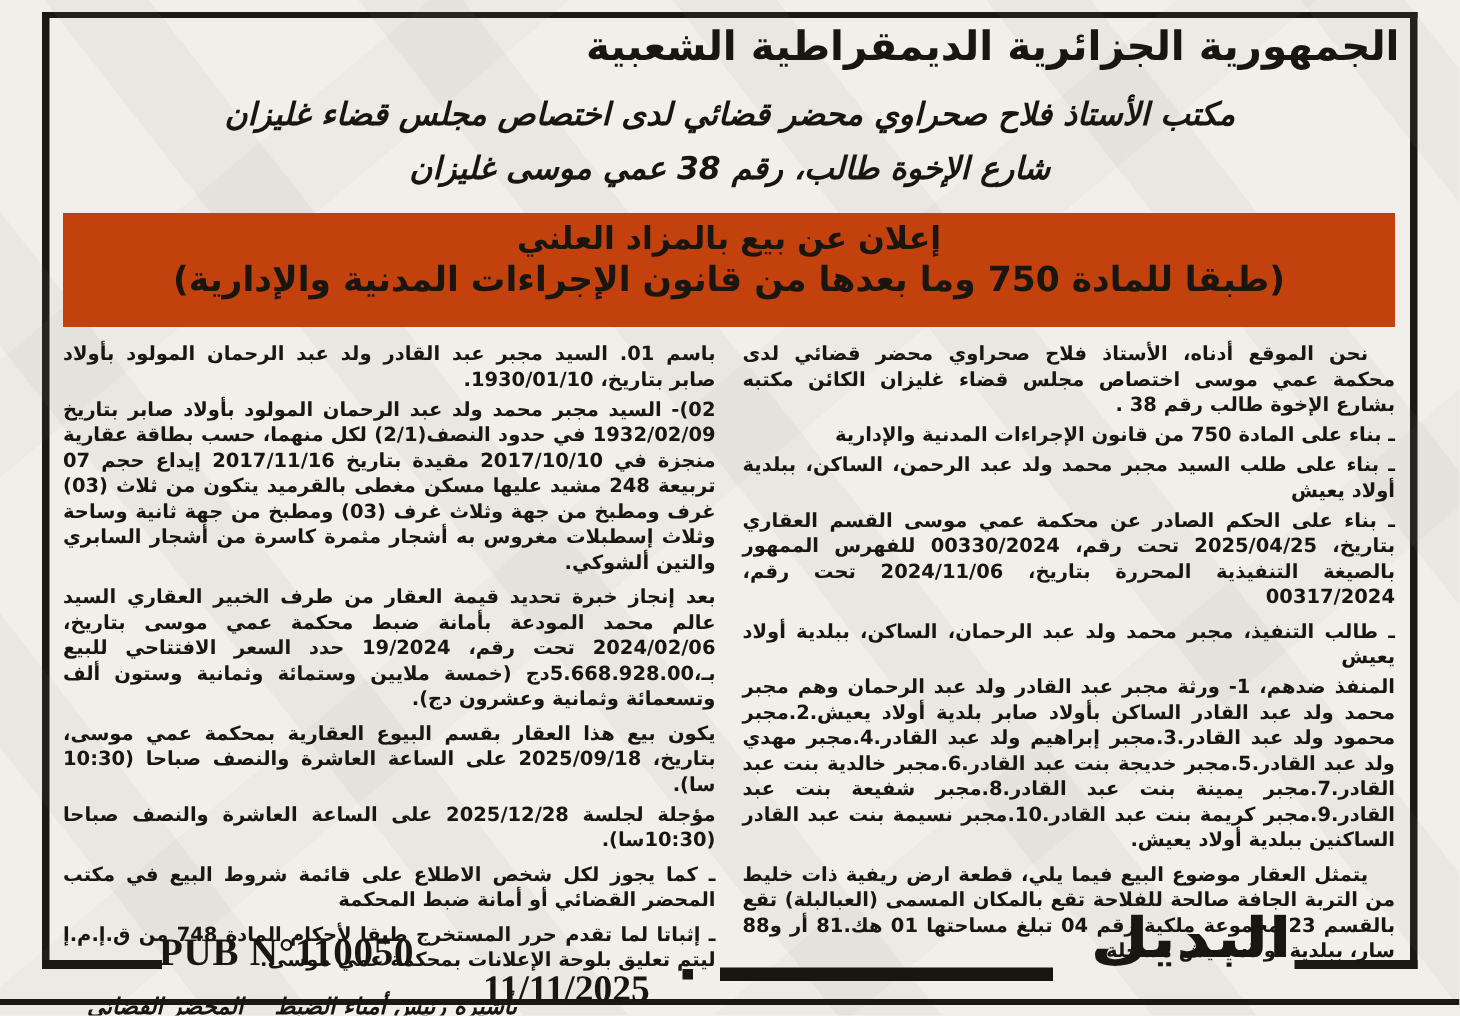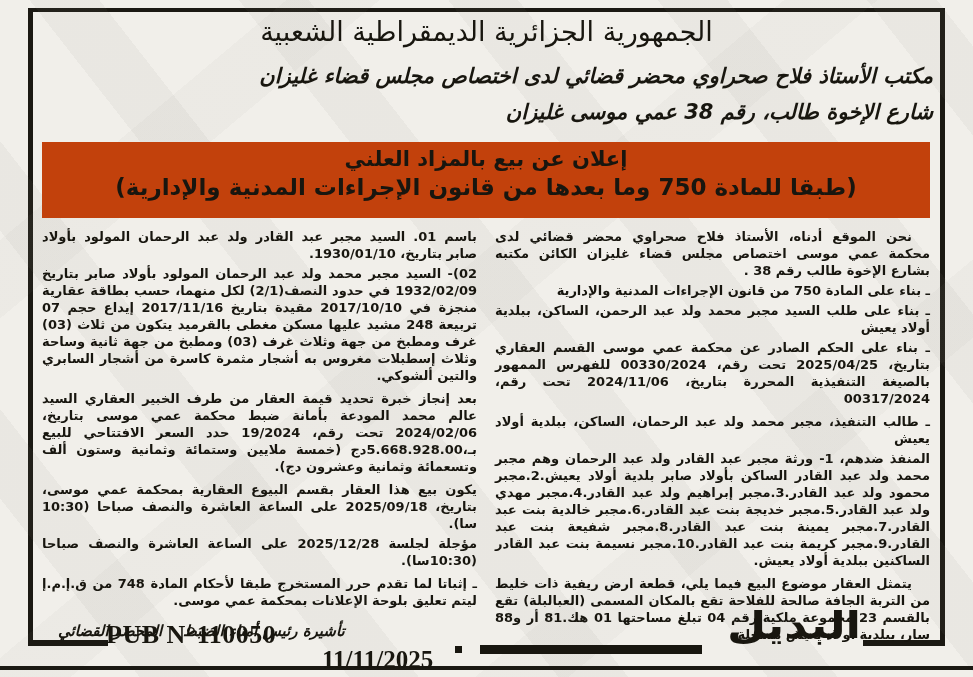--- a/index.html
+++ b/index.html
@@ -24,26 +24,26 @@
     border-top:4px solid #1b1913;
     border-left:5px solid #1b1913;
     border-right:5px solid #1b1913;
   }
   .foot-left  { position:absolute; left:28px;  top:640px; width:80px; height:6px; background:#1b1913; }
   .foot-right { position:absolute; left:863px; top:640px; width:82px; height:6px; background:#1b1913; }
   .bottom-rule{ position:absolute; left:0; top:666px; width:973px; height:4px; background:#1b1913; }
 
   .country-title {
     position:absolute; left:40px; top:16px; width:893px;
-    text-align:center; direction:rtl;
-    font-size:27px; font-weight:normal; letter-spacing:0.5px;
+    direction:rtl;
+    font-size:27px; font-weight:bold; letter-spacing:0.5px;
   }
   .callig {
     position:absolute; left:40px; width:893px;
-    text-align:right; direction:rtl;
+    text-align:center; direction:rtl;
     font-size:21px; font-weight:bold; font-style:italic;
   }
   .office-line  { top:64px; }
   .address-line { top:100px; }
 
   .banner {
     position:absolute; left:42px; top:142px; width:888px; height:76px;
     background:#c2410c;
     text-align:center; direction:rtl;
     padding-top:5px;
@@ -126,20 +126,21 @@
       <p>المنفذ ضدهم، 1- ورثة مجبر عبد القادر ولد عبد الرحمان وهم مجبر محمد ولد عبد القادر الساكن بأولاد صابر بلدية أولاد يعيش.2.مجبر محمود ولد عبد القادر.3.مجبر إبراهيم ولد عبد القادر.4.مجبر مهدي ولد عبد القادر.5.مجبر خديجة بنت عبد القادر.6.مجبر خالدية بنت عبد القادر.7.مجبر يمينة بنت عبد القادر.8.مجبر شفيعة بنت عبد القادر.9.مجبر كريمة بنت عبد القادر.10.مجبر نسيمة بنت عبد القادر الساكنين ببلدية أولاد يعيش.</p>
       <p class="gap indent">يتمثل العقار موضوع البيع فيما يلي، قطعة ارض ريفية ذات خليط من التربة الجافة صالحة للفلاحة تقع بالمكان المسمى (العبالبلة) تقع بالقسم 23 مجموعة ملكية رقم 04 تبلغ مساحتها 01 هك.81 أر و88 سار، ببلدية أولاد يعيش مسجلة</p>
     </div>
 
     <div class="col">
       <p>باسم 01. السيد مجبر عبد القادر ولد عبد الرحمان المولود بأولاد صابر بتاريخ، 1930/01/10.</p>
       <p>02)- السيد مجبر محمد ولد عبد الرحمان المولود بأولاد صابر بتاريخ 1932/02/09 في حدود النصف(2/1) لكل منهما، حسب بطاقة عقارية منجزة في 2017/10/10 مقيدة بتاريخ 2017/11/16 إيداع حجم 07 تربيعة 248 مشيد عليها مسكن مغطى بالقرميد يتكون من ثلاث (03) غرف ومطبخ من جهة وثلاث غرف (03) ومطبخ من جهة ثانية وساحة وثلاث إسطبلات مغروس به أشجار مثمرة كاسرة من أشجار السابري والتين ألشوكي.</p>
       <p class="gap">بعد إنجاز خبرة تحديد قيمة العقار من طرف الخبير العقاري السيد عالم محمد المودعة بأمانة ضبط محكمة عمي موسى بتاريخ، 2024/02/06 تحت رقم، 19/2024 حدد السعر الافتتاحي للبيع بـ،5.668.928.00دج (خمسة ملايين وستمائة وثمانية وستون ألف وتسعمائة وثمانية وعشرون دج).</p>
       <p class="gap">يكون بيع هذا العقار بقسم البيوع العقارية بمحكمة عمي موسى، بتاريخ، 2025/09/18 على الساعة العاشرة والنصف صباحا (10:30 سا).</p>
       <p>مؤجلة لجلسة 2025/12/28 على الساعة العاشرة والنصف صباحا (10:30سا).</p>
+      <p class="gap">ـ كما يجوز لكل شخص الاطلاع على قائمة شروط البيع في مكتب المحضر القضائي أو أمانة ضبط المحكمة</p>
       <p class="gap">ـ إثباتا لما تقدم حرر المستخرج طبقا لأحكام المادة 748 من ق.إ.م.إ ليتم تعليق بلوحة الإعلانات بمحكمة عمي موسى.</p>
       <div class="signature">تأشيرة رئيس أمناء الضبط    المحضر القضائي</div>
     </div>
 
   </div>
 
   <div class="pub-number">PUB N°110050</div>
   <div class="speck"></div>
   <div class="pub-date">11/11/2025</div>
   <div class="divider-bar"></div>

